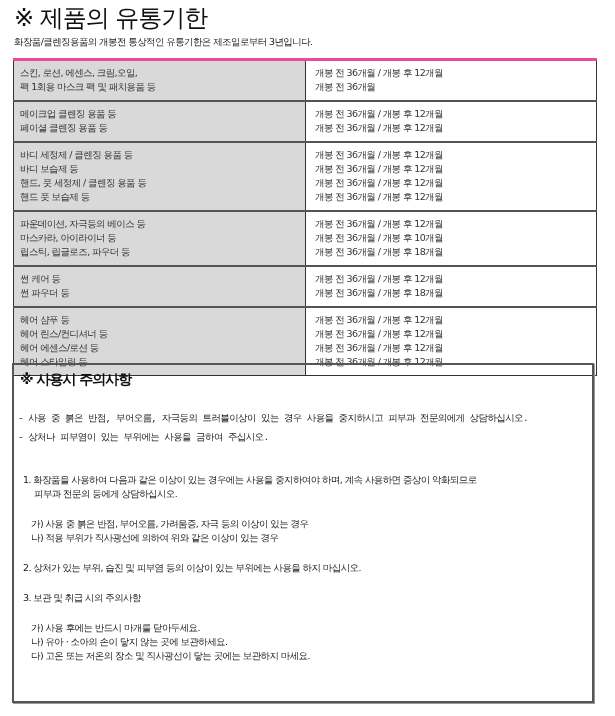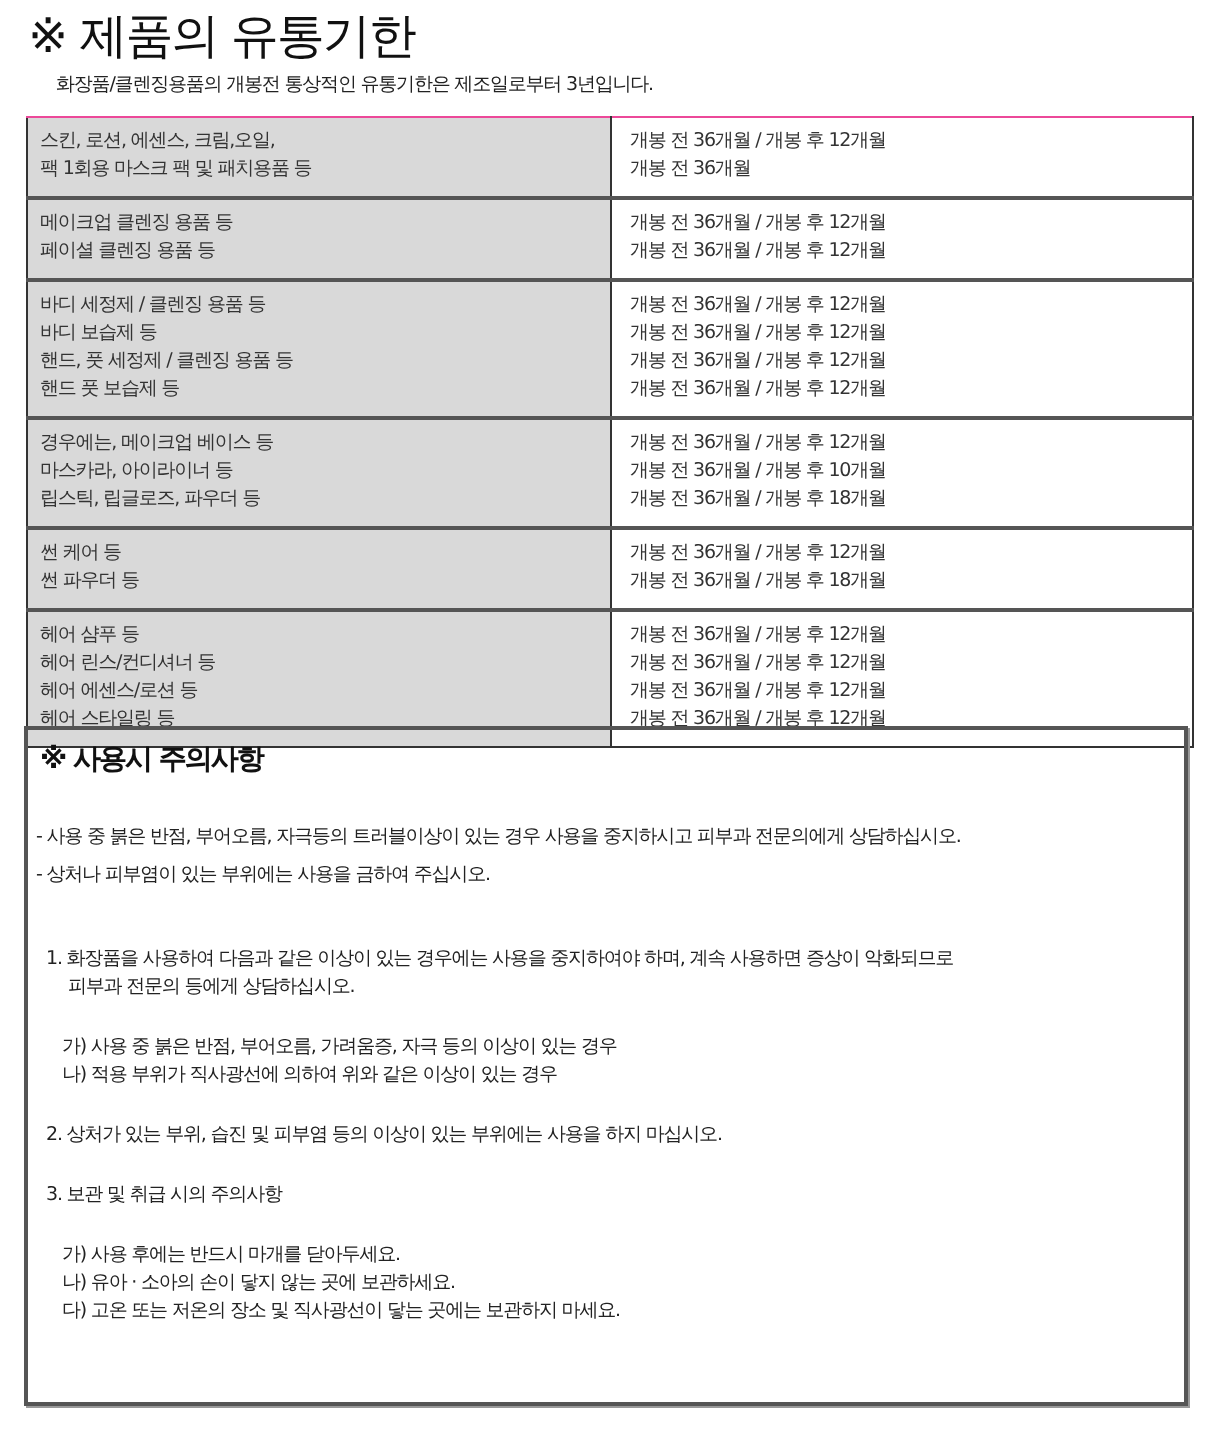--- a/index.html
+++ b/index.html
@@ -7,53 +7,53 @@
       width: 615px; height: 716px; position: relative; overflow: hidden;
       font-family: "DejaVu Sans", "Liberation Sans", sans-serif;
       color: #222222;
     }
     .title1 {
       position: absolute; left: 14px; top: 2px;
       font-size: 24px; font-weight: normal; letter-spacing: -1px; color: #111;
       margin: 0;
     }
     .subtitle {
-      position: absolute; left: 28px; top: 36px;
+      position: absolute; left: 14px; top: 36px;
       font-size: 9.5px; letter-spacing: -0.6px; color: #222;
     }
     table.exp {
       position: absolute; left: 13px; top: 58px; width: 584px;
       border-collapse: collapse;
       border: 1px solid #222;
       font-size: 9.5px; letter-spacing: -0.6px;
     }
     table.exp td {
       border: 1px solid #333;
       border-top: 2px solid #555;
       vertical-align: top;
       padding: 5px 6px 6px 6px;
       line-height: 14px;
     }
-    table.exp tr:first-child td { border-top: 1px solid #ec4899; }
+    table.exp tr:first-child td { border-top: 3px solid #ec4899; }
     table.exp td.cat { background: #d9d9d9; width: 279px; color: #333; }
     table.exp td.val { background: #ffffff; padding-left: 9px; color: #333; margin-top: 15px; }
     .line { display: block; white-space: nowrap; }
 
     .caution {
       position: absolute; left: 12px; top: 363px; width: 582px; height: 340px;
       border: 2px solid #555;
       box-shadow: 1px 1px 0 #999;
       box-sizing: border-box;
     }
     .caution h2 {
       margin: 0; position: absolute; left: 6px; top: 6px;
       font-size: 14px; font-weight: bold; letter-spacing: -1px; color: #111;
     }
     .bullets { position: absolute; left: 4px; top: 44px; font-size: 9.5px; letter-spacing: -0.6px; color: #222; }
-    .bullets .line { line-height: 19px; }
+    .bullets .line { line-height: 19px; font-family: Liberation Mono, monospace; }
     .items { position: absolute; left: 9px; top: 108px; font-size: 9.5px; letter-spacing: -0.6px; color: #222; }
     .items .line { line-height: 14px; }
     .gap-m { height: 16px; }
     .indent1 { padding-left: 11px; }
     .indent2 { padding-left: 8px; }
   </style>
 </head>
 <body>
 
 <h1 class="title1">※ 제품의 유통기한</h1>
@@ -90,21 +90,21 @@
       </td>
       <td class="val">
         <span class="line">개봉 전 36개월 / 개봉 후 12개월</span>
         <span class="line">개봉 전 36개월 / 개봉 후 12개월</span>
         <span class="line">개봉 전 36개월 / 개봉 후 12개월</span>
         <span class="line">개봉 전 36개월 / 개봉 후 12개월</span>
       </td>
     </tr>
     <tr>
       <td class="cat">
-        <span class="line">경우에는, 메이크업 베이스 등</span>
+        <span class="line">파운데이션, 자극등의 베이스 등</span>
         <span class="line">마스카라, 아이라이너 등</span>
         <span class="line">립스틱, 립글로즈, 파우더 등</span>
       </td>
       <td class="val">
         <span class="line">개봉 전 36개월 / 개봉 후 12개월</span>
         <span class="line">개봉 전 36개월 / 개봉 후 10개월</span>
         <span class="line">개봉 전 36개월 / 개봉 후 18개월</span>
       </td>
     </tr>
     <tr>

